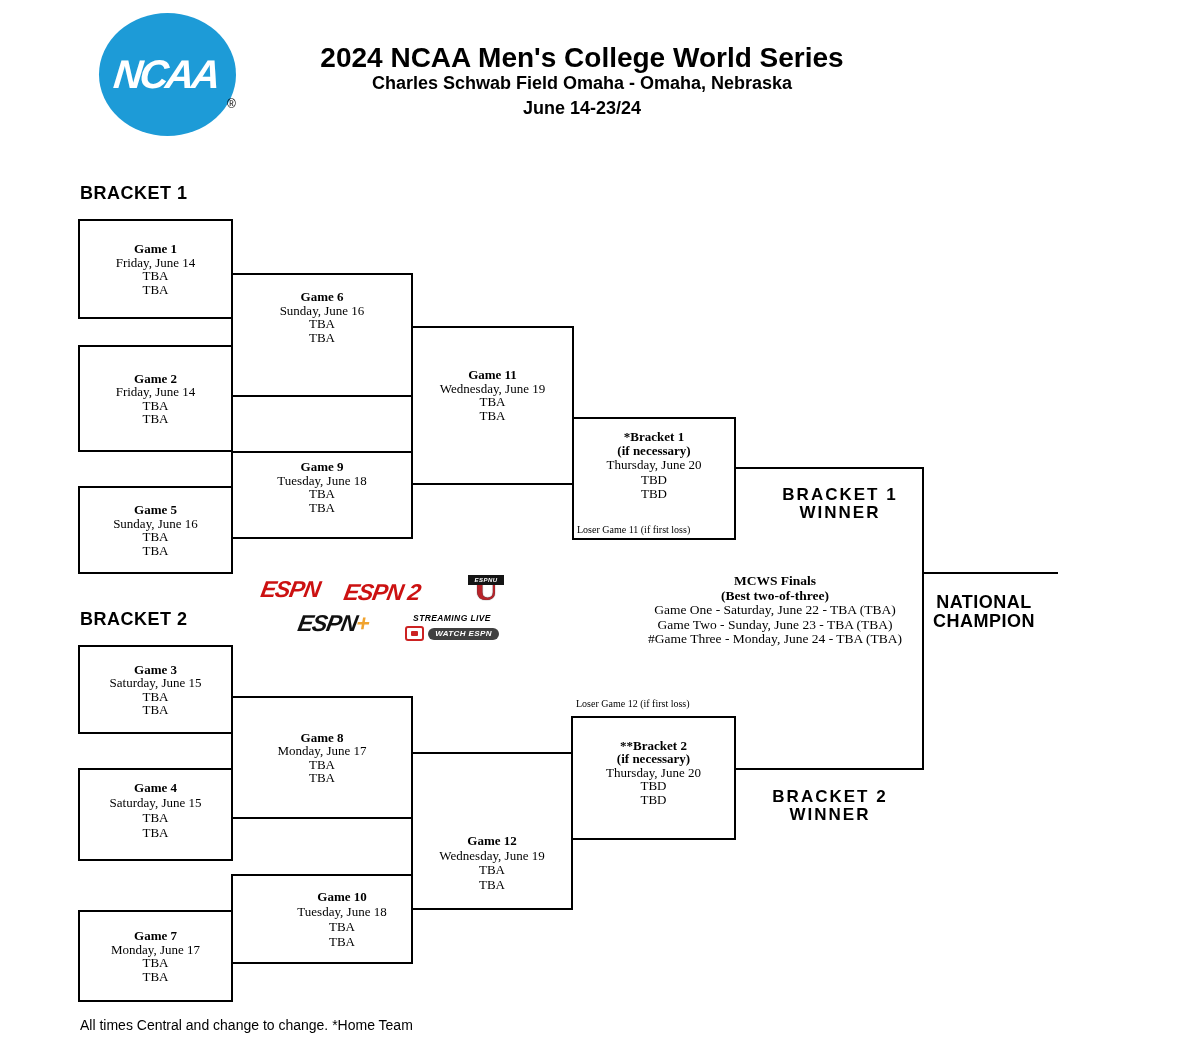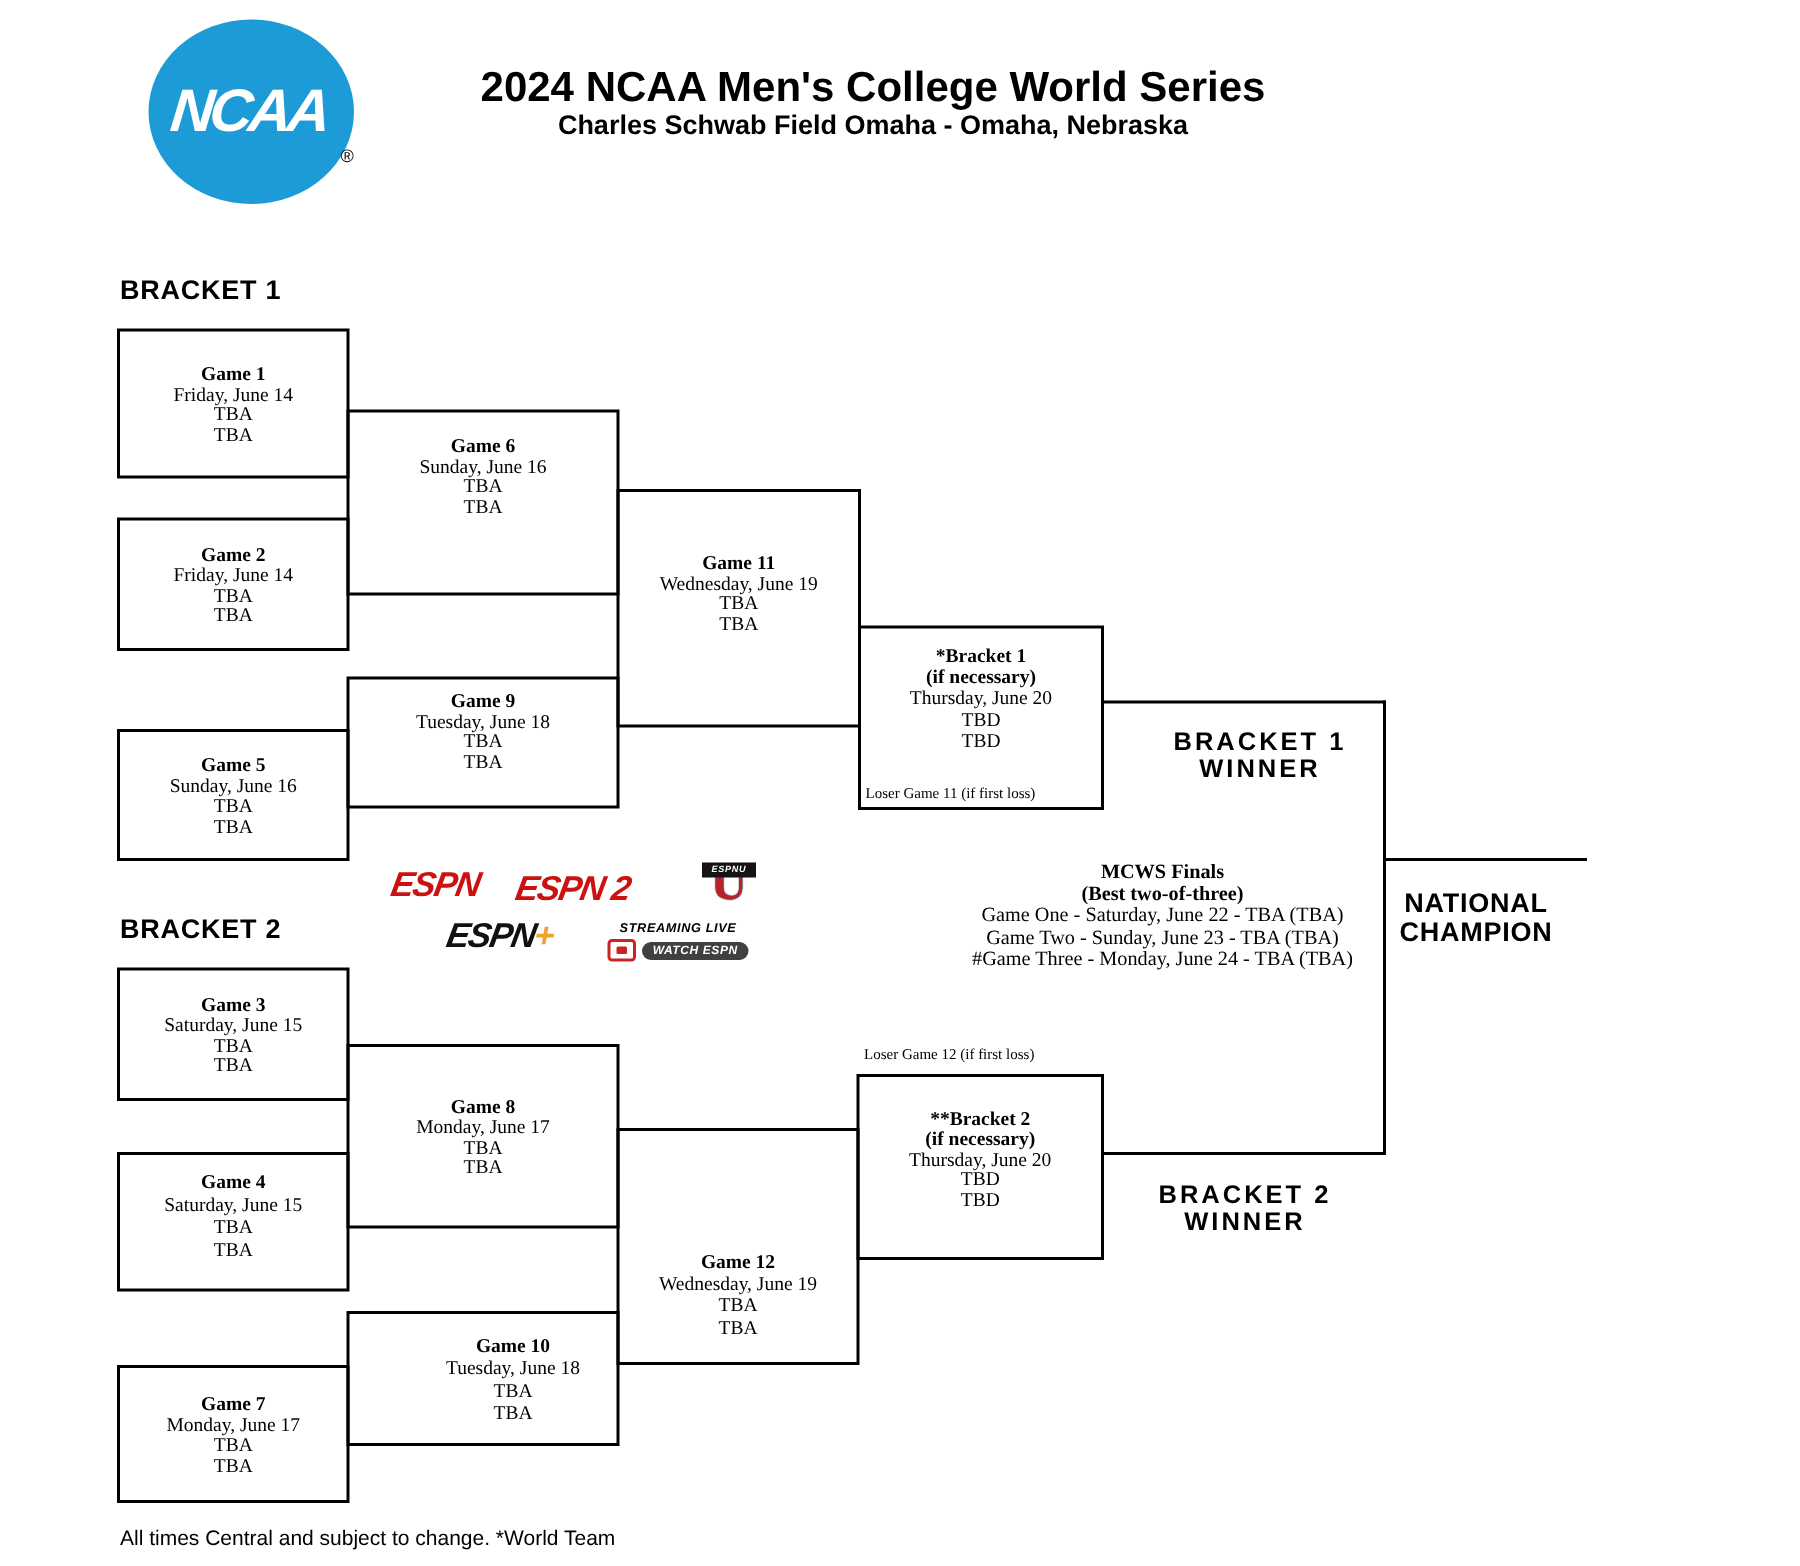--- a/index.html
+++ b/index.html
@@ -77,39 +77,40 @@
 
 <div class="page">
 
   <div class="ncaa-logo">
     <span class="ncaa-text">NCAA</span>
   </div>
   <span class="reg-mark">®</span>
   <div class="title-block">
     <div class="title">2024 NCAA Men's College World Series</div>
     <div class="subtitle">Charles Schwab Field Omaha - Omaha, Nebraska</div>
+    <div class="dates">June 14-23/24</div>
   </div>
 
   <div class="bracket-label" style="left:80px;top:183px;">BRACKET 1</div>
   <div class="bracket-label" style="left:80px;top:609px;">BRACKET 2</div>
 
   <div class="line" style="left:734px;top:467px;width:190px;height:2px;"></div>
   <div class="line" style="left:922px;top:467px;width:2px;height:303px;"></div>
   <div class="line" style="left:922px;top:572px;width:136px;height:2px;"></div>
   <div class="line" style="left:734px;top:768px;width:190px;height:2px;"></div>
 
   <div class="box center" style="left:78px;top:219px;width:155px;height:100px;">
     <div class="btxt">
       <div class="gt">Game 1</div>
       <div>Friday, June 14</div>
       <div>TBA</div>
       <div>TBA</div>
     </div>
   </div>
-  <div class="box center" style="left:78px;top:345px;width:155px;height:89px;">
+  <div class="box center" style="left:78px;top:345px;width:155px;height:107px;">
     <div class="btxt">
       <div class="gt">Game 2</div>
       <div>Friday, June 14</div>
       <div>TBA</div>
       <div>TBA</div>
     </div>
   </div>
   <div class="box center" style="left:78px;top:486px;width:155px;height:88px;">
     <div class="btxt">
       <div class="gt">Game 5</div>
@@ -244,15 +245,15 @@
   <div class="stream">
     <div class="stream-live">STREAMING LIVE</div>
     <div class="stream-row">
       <span class="watch-icon">
           <span class="watch-icon-dot"></span>
         </span>
       <span class="watch-pill">WATCH ESPN</span>
     </div>
   </div>
 
-  <div class="footer-note">All times Central and subject to change. *World Team</div>
+  <div class="footer-note">All times Central and change to change. *Home Team</div>
 
 </div>
 
 </body></html>

